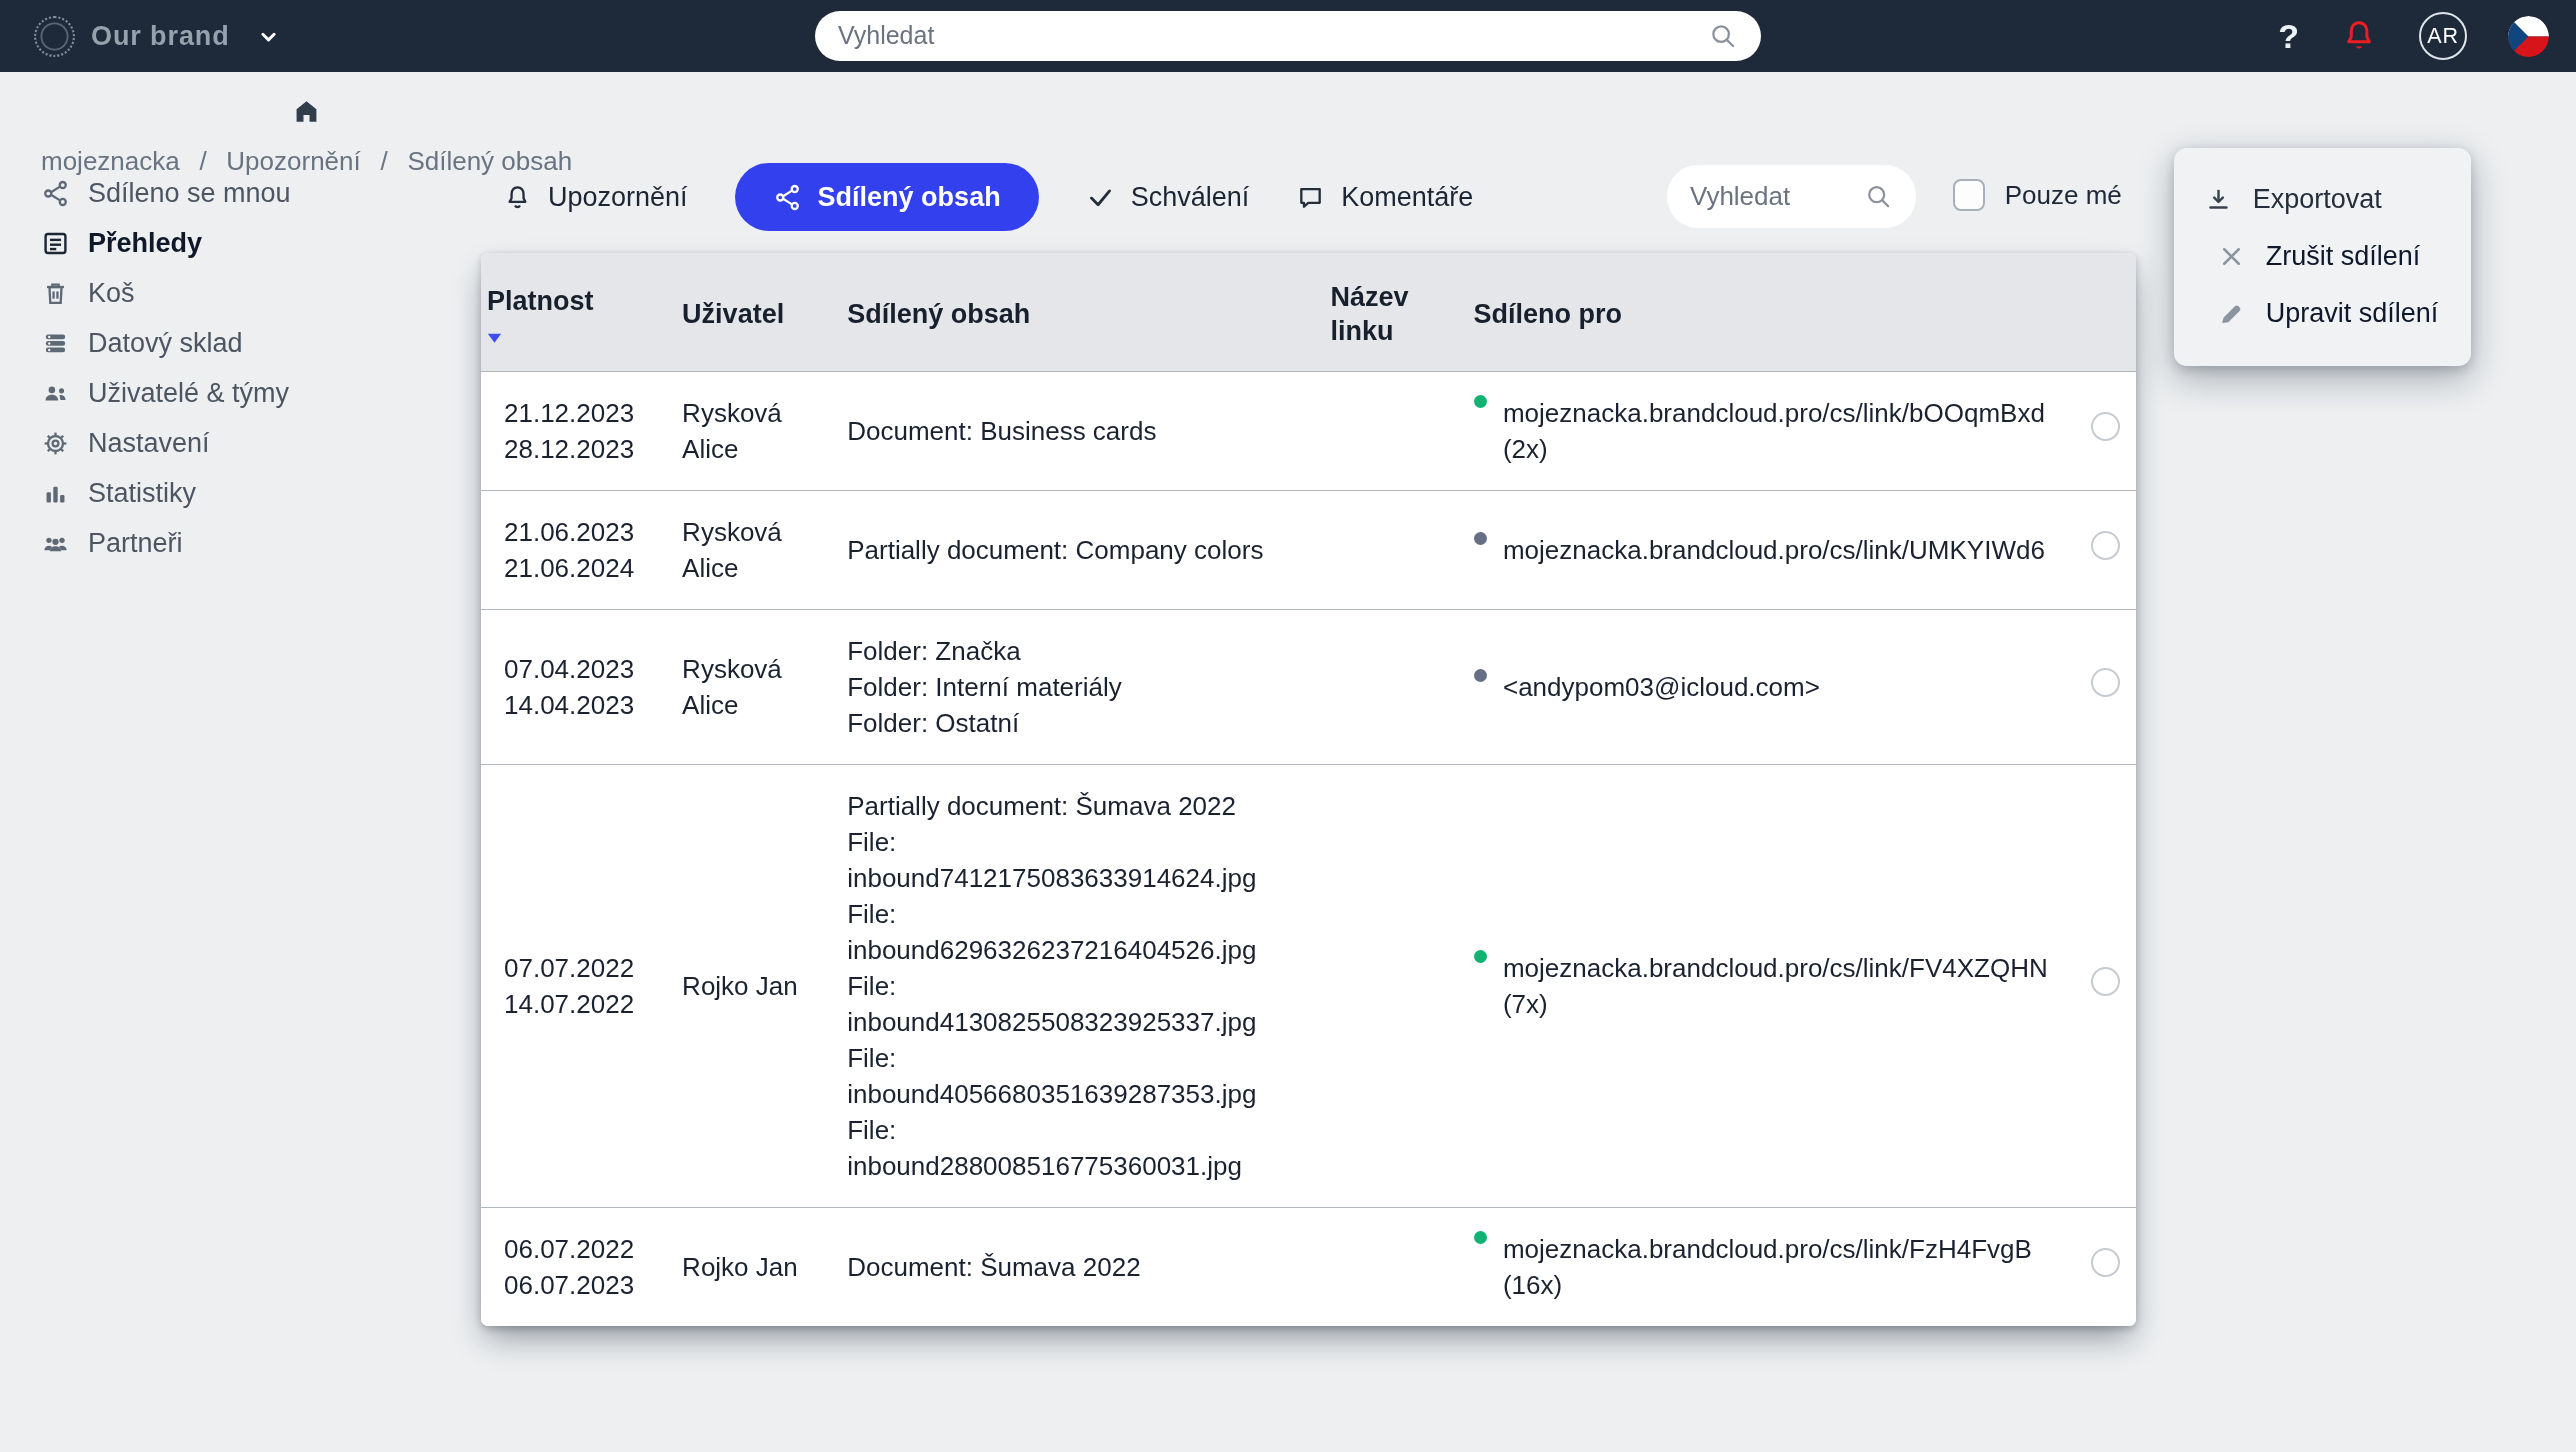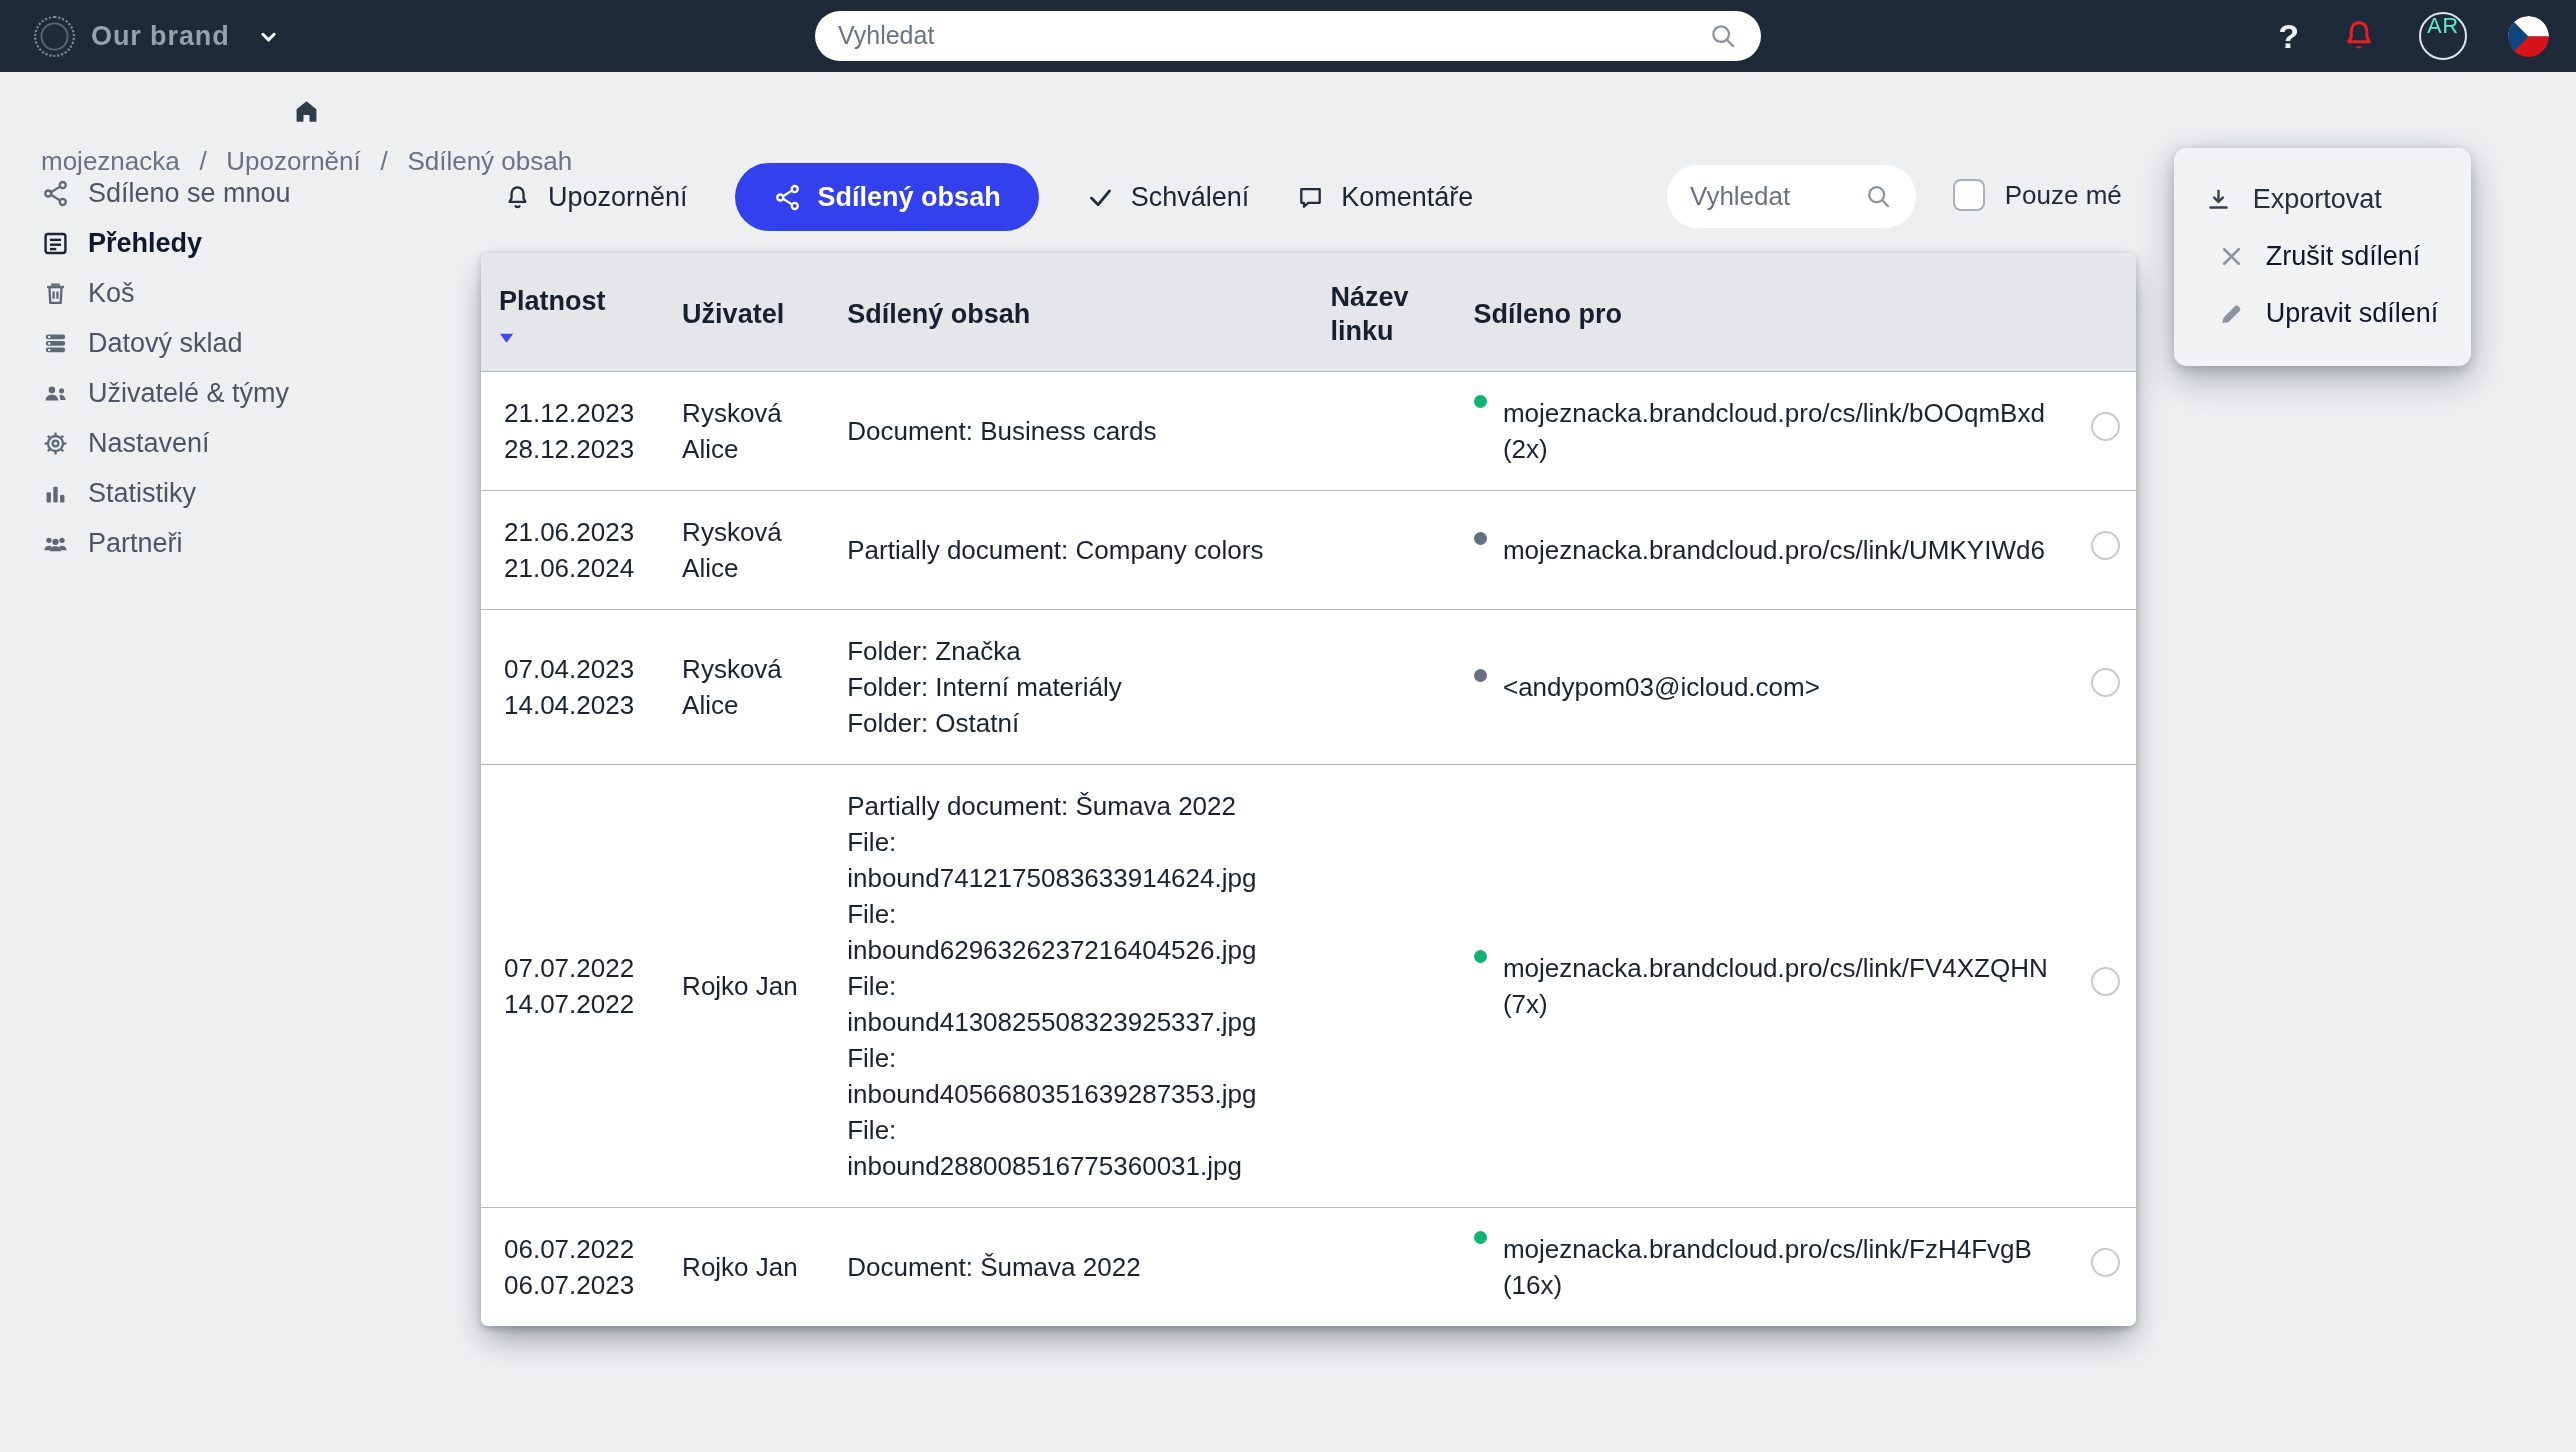--- a/index.html
+++ b/index.html
@@ -26,22 +26,22 @@
     position:absolute; left:50%; top:10.7px; transform:translateX(-50%);
     width:946px; height:50px; background:#ffffff; border-radius:25px;
     display:flex; align-items:center; padding:0 23px; cursor:text;
   }
   .top-search .ph { flex:1; font-size:25px; color:#6a7380; }
 
   .top-actions { position:absolute; right:27px; top:0; height:72px; display:flex; align-items:center; gap:41px; }
   .help-q { font-size:34px; font-weight:700; color:#eef1f5; cursor:pointer; }
   .avatar {
     width:48px; height:48px; border-radius:50%; border:2.7px solid #dfe4ea;
-    display:flex; align-items:flex-start; justify-content:center;
-    color:#5eead4; font-size:21.5px; font-weight:500; letter-spacing:0.9px; cursor:pointer;
+    display:flex; align-items:center; justify-content:center;
+    color:#ffffff; font-size:21.5px; font-weight:500; letter-spacing:0.9px; cursor:pointer;
   }
   .flag { width:41px; height:41px; border-radius:50%; overflow:hidden; cursor:pointer; }
 
   
   .breadcrumb {
     position:absolute; top:97px; left:41px; display:flex; align-items:center; gap:19.7px;
     font-size:26px; color:#6a7381;flex-direction:column;
   }
   .breadcrumb .crumb { cursor:pointer; }
   .breadcrumb .sep { color:#6a7381; }
@@ -96,21 +96,21 @@
   .table-card {
     position:absolute; left:481px; top:253px; width:1655px;
     border-radius:7.2px; overflow:hidden; background:#ffffff;
     box-shadow:0 16px 32px -5.4px rgba(20,28,42,.42), 0 2.7px 7.2px rgba(20,28,42,.22);
   }
   table { width:1655px; border-collapse:collapse; table-layout:fixed; }
   thead th {
     background:#e4e6ea; text-align:left; font-size:27px; font-weight:700; color:#18202d;
     padding:27px 18px 23px 18px; vertical-align:middle; line-height:34px; cursor:pointer;
   }
-  thead th:first-child { padding-left:18px;text-align:right; }
+  thead th:first-child { padding-left:6px;text-align:right; }
   .th-sort { display:flex; flex-direction:column; align-items:flex-start; gap:14.3px; }
   tbody td {
     border-top:1.8px solid #b2b7be; background:#ffffff;
     padding:23px 18px; font-size:26px; line-height:36px; color:#1a2230; vertical-align:middle;
   }
   tbody td:first-child { padding-left:23px; }
   .shared-to { display:flex; align-items:flex-start; gap:16px; }
   .dot { width:13.4px; height:13.4px; border-radius:50%; flex:0 0 13.4px; }
   .radio {
     display:inline-block; width:29px; height:29px; border-radius:50%;

